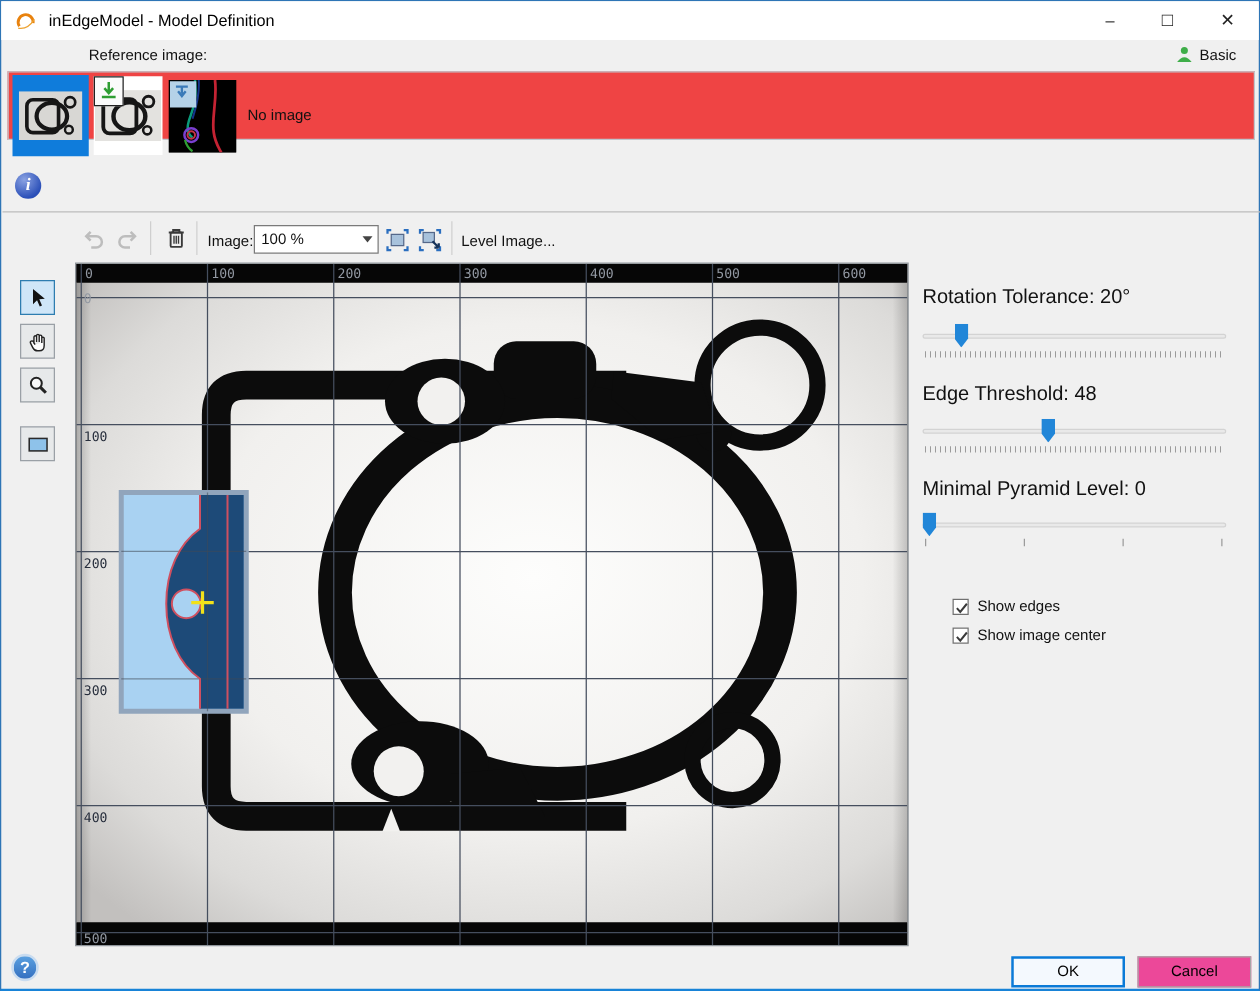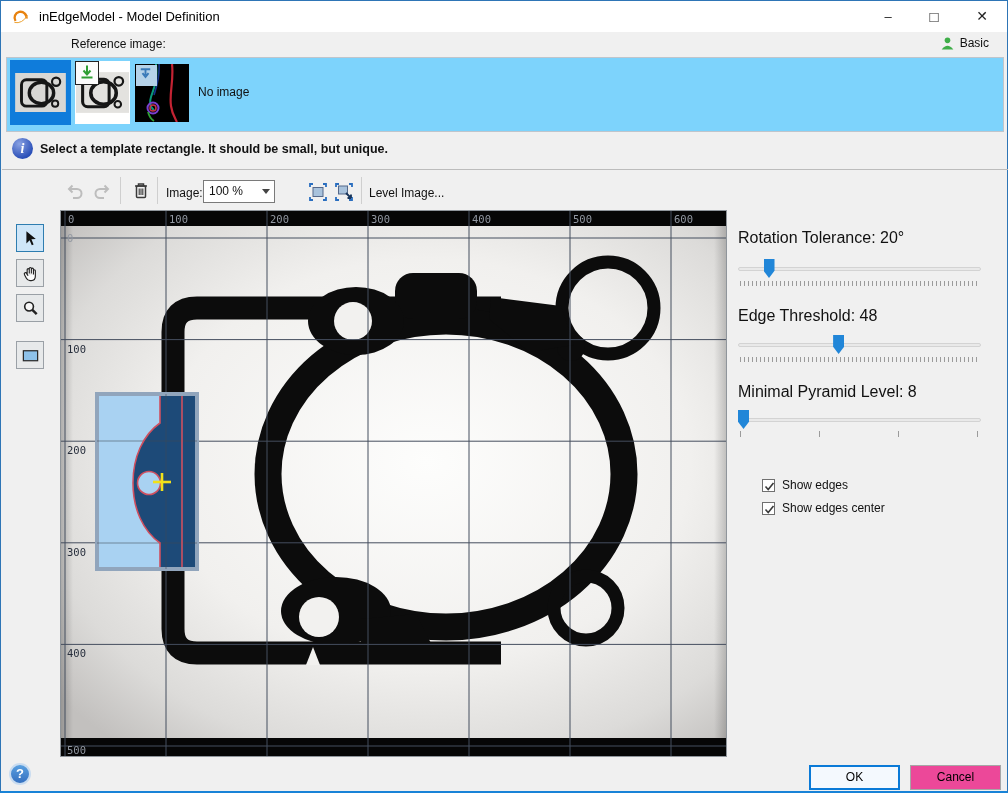--- a/index.html
+++ b/index.html
@@ -11,45 +11,45 @@
   .titlebar { position:absolute; left:0; top:0; width:100%; height:31px; background:#ffffff; }
   .title-icon { position:absolute; left:11px; top:7px; width:18px; height:18px; }
   .title-text { position:absolute; left:38px; top:8px; font-size:13px; color:#000; }
   .winbtn { position:absolute; top:0; height:31px; width:46px; text-align:center; line-height:31px; color:#222; font-size:13px; cursor:default; }
   .winbtn.min { right:96px; }
   .winbtn.max { right:50px; font-size:15px; }
   .winbtn.close { right:2px; font-size:14px; }
 
   
   .ref-label { position:absolute; left:26px; top:36px; font-size:12px; color:#111;margin-left:44px; }
-  .mode { position:absolute; right:18px; top:35px; font-size:12px; color:#111; display:flex; align-items:flex-start; gap:5px; }
-
-  
-  .thumb-strip { position:absolute; left:5px; top:56px; width:998px; height:75px; background:#7dd3fc; border:1px solid #bfc5cc; }
+  .mode { position:absolute; right:18px; top:35px; font-size:12px; color:#111; display:flex; align-items:center; gap:5px; }
+
+  
+  .thumb-strip { position:absolute; left:5px; top:56px; width:998px; height:55px; background:#ef4444; border:1px solid #bfc5cc; }
   .thumb1 { position:absolute; left:3px; top:2px; width:61px; height:65px; background:#0f7cdb; }
   .thumb1 svg { position:absolute; left:5px; top:13px; }
   .thumb2 { position:absolute; left:68px; top:3px; width:55px; height:63px; background:#fff; }
   .thumb2 .img { position:absolute; left:1px; top:11px; }
   .badge2 { position:absolute; left:0px; top:0px; width:24px; height:24px; background:#fbfbfb; border:1px solid #222; }
   .thumb3 { position:absolute; left:128px; top:6px; width:54px; height:58px; background:#000; }
   .badge3 { position:absolute; left:1px; top:1px; width:21px; height:21px; background:#b5d2e8; }
   .no-image { position:absolute; left:191px; top:27px; font-size:12px; color:#111; }
 
   
   .info-icon { position:absolute; left:11px; top:137px; width:21px; height:21px; border-radius:50%;
     background:radial-gradient(circle at 35% 28%, #8aa2e2, #2a4fb8 72%); color:#fff; text-align:center;
     line-height:21px; font-family:"Liberation Serif", serif; font-style:italic; font-weight:bold; font-size:14px; }
   .info-text { position:absolute; left:39px; top:141px; font-size:12.5px; font-weight:bold; color:#111; }
   .divider { position:absolute; left:1px; top:168px; width:1006px; height:1px; background:#bcbcbc; }
 
   
   .tb-icon { position:absolute; width:22px; height:22px; top:179px; }
   .tb-sep { position:absolute; top:176px; width:1px; height:27px; background:#cfcfcf; }
   .tb-label { position:absolute; top:185px; font-size:12px; color:#111; }
-  .combo { position:absolute; left:202px; top:179px; width:72px; height:23px; background:#fff; border:1px solid #7a7a7a; font-size:12px; color:#111; }
+  .combo { position:absolute; left:202px; top:179px; width:100px; height:23px; background:#fff; border:1px solid #7a7a7a; font-size:12px; color:#111; }
   .combo .val { position:absolute; left:5px; top:3px; }
   .combo .arrow { position:absolute; right:4px; top:8px; width:0; height:0; border-left:4px solid transparent; border-right:4px solid transparent; border-top:5px solid #444; }
   .fit-btn { position:absolute; top:180px; width:22px; height:22px; }
 
   
   .tool { position:absolute; left:15px; width:28px; height:28px; background:#e7e9ea; border:1px solid #9aa0a6; display:flex; align-items:center; justify-content:center; }
   .tool.selected { background:#cfe6f8; border:1px solid #2e7db0; }
 
   
   .canvas { position:absolute; left:60px; top:210px; width:665px; height:545px; outline:1px solid #8f959b; background:#000; }
@@ -142,21 +142,20 @@
       <div class="badge3">
         <svg width="19" height="19" viewBox="0 0 20 20">
           <path d="M5 4.5 h10 M10 4.5 v6 M6.8 8.5 L10 12.5 L13.2 8.5" stroke="#3a7ab8" stroke-width="2" fill="none"></path>
         </svg>
       </div>
     </div>
     <div class="no-image">No image</div>
   </div>
 
   <div class="info-icon">i</div>
-  <div class="info-text">Select a template rectangle. It should be small, but unique.</div>
   <div class="divider"></div>
 
   <svg class="tb-icon" style="left:63px" viewBox="0 0 22 22">
     <path d="M5 9 h8 a4.5 4.5 0 0 1 0 9 h-4" stroke="#bdbdbd" stroke-width="2" fill="none"></path>
     <path d="M8.5 5.5 L5 9 L8.5 12.5" stroke="#bdbdbd" stroke-width="2" fill="none"></path>
   </svg>
   <svg class="tb-icon" style="left:90px" viewBox="0 0 22 22">
     <path d="M17 9 h-8 a4.5 4.5 0 0 0 0 9 h4" stroke="#bdbdbd" stroke-width="2" fill="none"></path>
     <path d="M13.5 5.5 L17 9 L13.5 12.5" stroke="#bdbdbd" stroke-width="2" fill="none"></path>
   </svg>
@@ -311,21 +310,21 @@
   </div>
   <div class="ticks-dense" style="top:280px"></div>
 
   <div class="param-label" style="top:306px">Edge Threshold: 48</div>
   <div class="slider-row" style="top:334px">
     <div class="groove"></div>
     <div class="sthumb" id="thumb-edge" style="left: 95.12px;"></div>
   </div>
   <div class="ticks-dense" style="top:356px"></div>
 
-  <div class="param-label" style="top:382px">Minimal Pyramid Level: 8</div>
+  <div class="param-label" style="top:382px">Minimal Pyramid Level: 0</div>
   <div class="slider-row" style="top:409px">
     <div class="groove"></div>
     <div class="sthumb" id="thumb-pyramid" style="left: 0px;"></div>
   </div>
   <div class="ticks-sparse" style="top:430px">
     <span></span>
       <span></span>
       <span></span>
       <span></span>
   </div>
@@ -337,20 +336,20 @@
         </svg>
     </div>
     <span>Show edges</span>
   </div>
   <div class="checkbox-row" style="top:500px">
     <div class="cbox">
       <svg id="check-center" width="13" height="13" viewBox="0 0 13 13" style="visibility: visible;">
           <path d="M2.5 6.5 L5.2 9.5 L10.5 3" stroke="#3a3a3a" stroke-width="1.6" fill="none"></path>
         </svg>
     </div>
-    <span>Show edges center</span>
+    <span>Show image center</span>
   </div>
 
   <div class="help-btn">?</div>
   <div class="btn ok">OK</div>
   <div class="btn cancel">Cancel</div>
 
 </div>
 
 </body></html>

